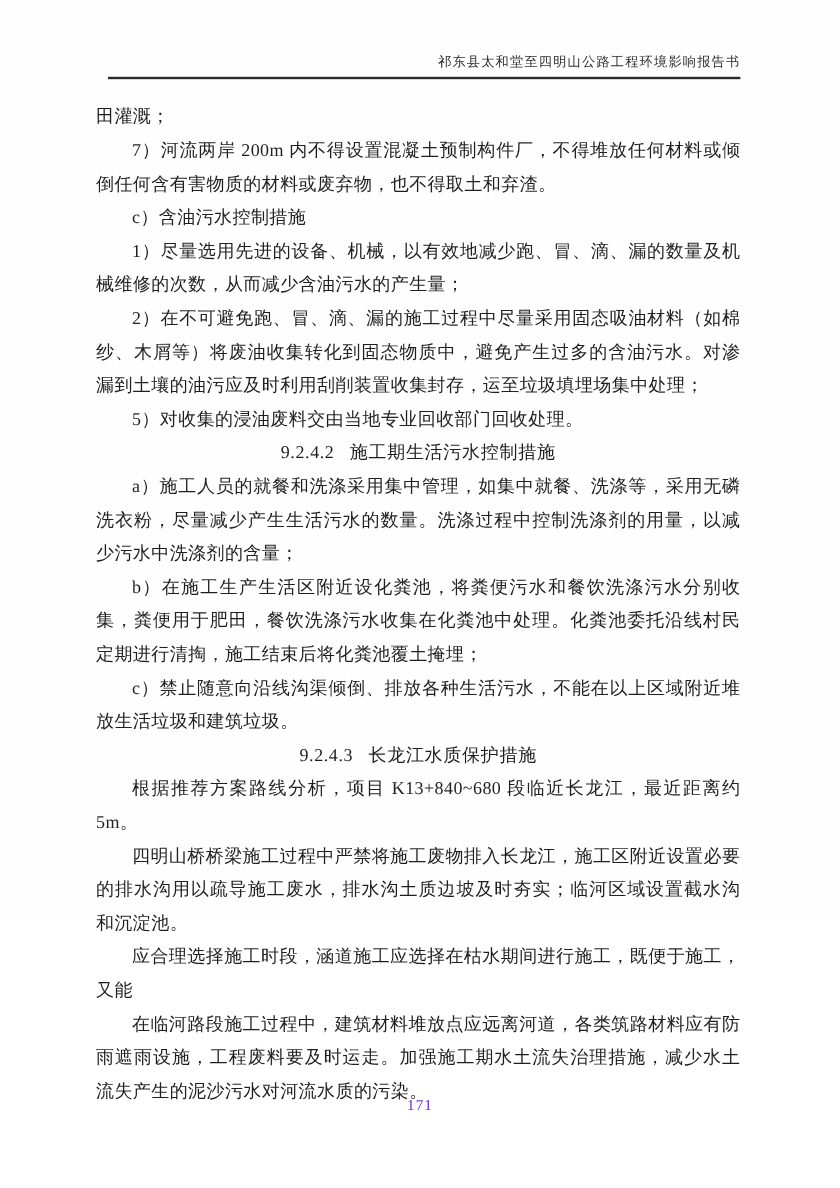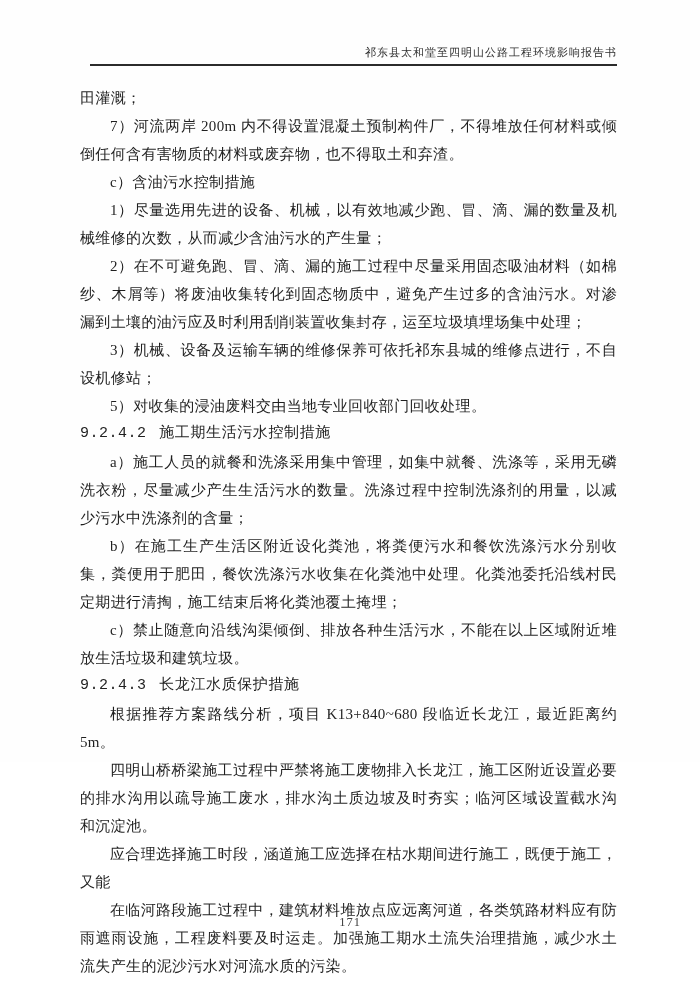--- a/index.html
+++ b/index.html
@@ -37,57 +37,55 @@
     font-size: 15px;
     line-height: 28px;
     letter-spacing: 0.35px;
     text-align: justify;
     color: #1f1f1f;
   }
   .para { margin: 0; }
   .para.indent { text-indent: 2em; }
   .para.tail { text-indent: 0; }
   .para.heading {
-    text-align: left;
+    text-align: center;
     text-indent: 0;
     letter-spacing: 0.6px;
-    font-family: Liberation Mono, monospace;
   }
   .heading-number {
     margin-right: 0.85em;
     letter-spacing: 0.5px;
   }
   .page-footer {
     position: absolute;
     top: 912px; left: 0; right: 0;
     text-align: center;
   }
   .page-number {
     font-size: 12.5px;
     letter-spacing: 1px;
-    color: #404040;
+    color: #6d28d9;
   }
 </style>
 </head>
 <body>
 
 <div class="page">
 
   <header class="page-header">
     <div class="header-title">祁东县太和堂至四明山公路工程环境影响报告书</div>
     <div class="header-rule"></div>
   </header>
 
   <main class="doc-body" id="doc-body">
       <p class="para tail">田灌溉；</p>
       <p class="para indent">7）河流两岸 200m 内不得设置混凝土预制构件厂，不得堆放任何材料或倾倒任何含有害物质的材料或废弃物，也不得取土和弃渣。</p>
       <p class="para indent">c）含油污水控制措施</p>
       <p class="para indent">1）尽量选用先进的设备、机械，以有效地减少跑、冒、滴、漏的数量及机械维修的次数，从而减少含油污水的产生量；</p>
       <p class="para indent">2）在不可避免跑、冒、滴、漏的施工过程中尽量采用固态吸油材料（如棉纱、木屑等）将废油收集转化到固态物质中，避免产生过多的含油污水。对渗漏到土壤的油污应及时利用刮削装置收集封存，运至垃圾填埋场集中处理；</p>
-      <p class="para indent">3）机械、设备及运输车辆的维修保养可依托祁东县城的维修点进行，不自设机修站；</p>
       <p class="para indent">5）对收集的浸油废料交由当地专业回收部门回收处理。</p>
       <p class="para heading"><span class="heading-number">9.2.4.2</span><span>施工期生活污水控制措施</span></p>
       <p class="para indent">a）施工人员的就餐和洗涤采用集中管理，如集中就餐、洗涤等，采用无磷洗衣粉，尽量减少产生生活污水的数量。洗涤过程中控制洗涤剂的用量，以减少污水中洗涤剂的含量；</p>
       <p class="para indent">b）在施工生产生活区附近设化粪池，将粪便污水和餐饮洗涤污水分别收集，粪便用于肥田，餐饮洗涤污水收集在化粪池中处理。化粪池委托沿线村民定期进行清掏，施工结束后将化粪池覆土掩埋；</p>
       <p class="para indent">c）禁止随意向沿线沟渠倾倒、排放各种生活污水，不能在以上区域附近堆放生活垃圾和建筑垃圾。</p>
       <p class="para heading"><span class="heading-number">9.2.4.3</span><span>长龙江水质保护措施</span></p>
       <p class="para indent">根据推荐方案路线分析，项目 K13+840~680 段临近长龙江，最近距离约 5m。</p>
       <p class="para indent">四明山桥桥梁施工过程中严禁将施工废物排入长龙江，施工区附近设置必要的排水沟用以疏导施工废水，排水沟土质边坡及时夯实；临河区域设置截水沟和沉淀池。</p>
       <p class="para indent">应合理选择施工时段，涵道施工应选择在枯水期间进行施工，既便于施工，又能</p>
       <p class="para indent">在临河路段施工过程中，建筑材料堆放点应远离河道，各类筑路材料应有防雨遮雨设施，工程废料要及时运走。加强施工期水土流失治理措施，减少水土流失产生的泥沙污水对河流水质的污染。</p>

